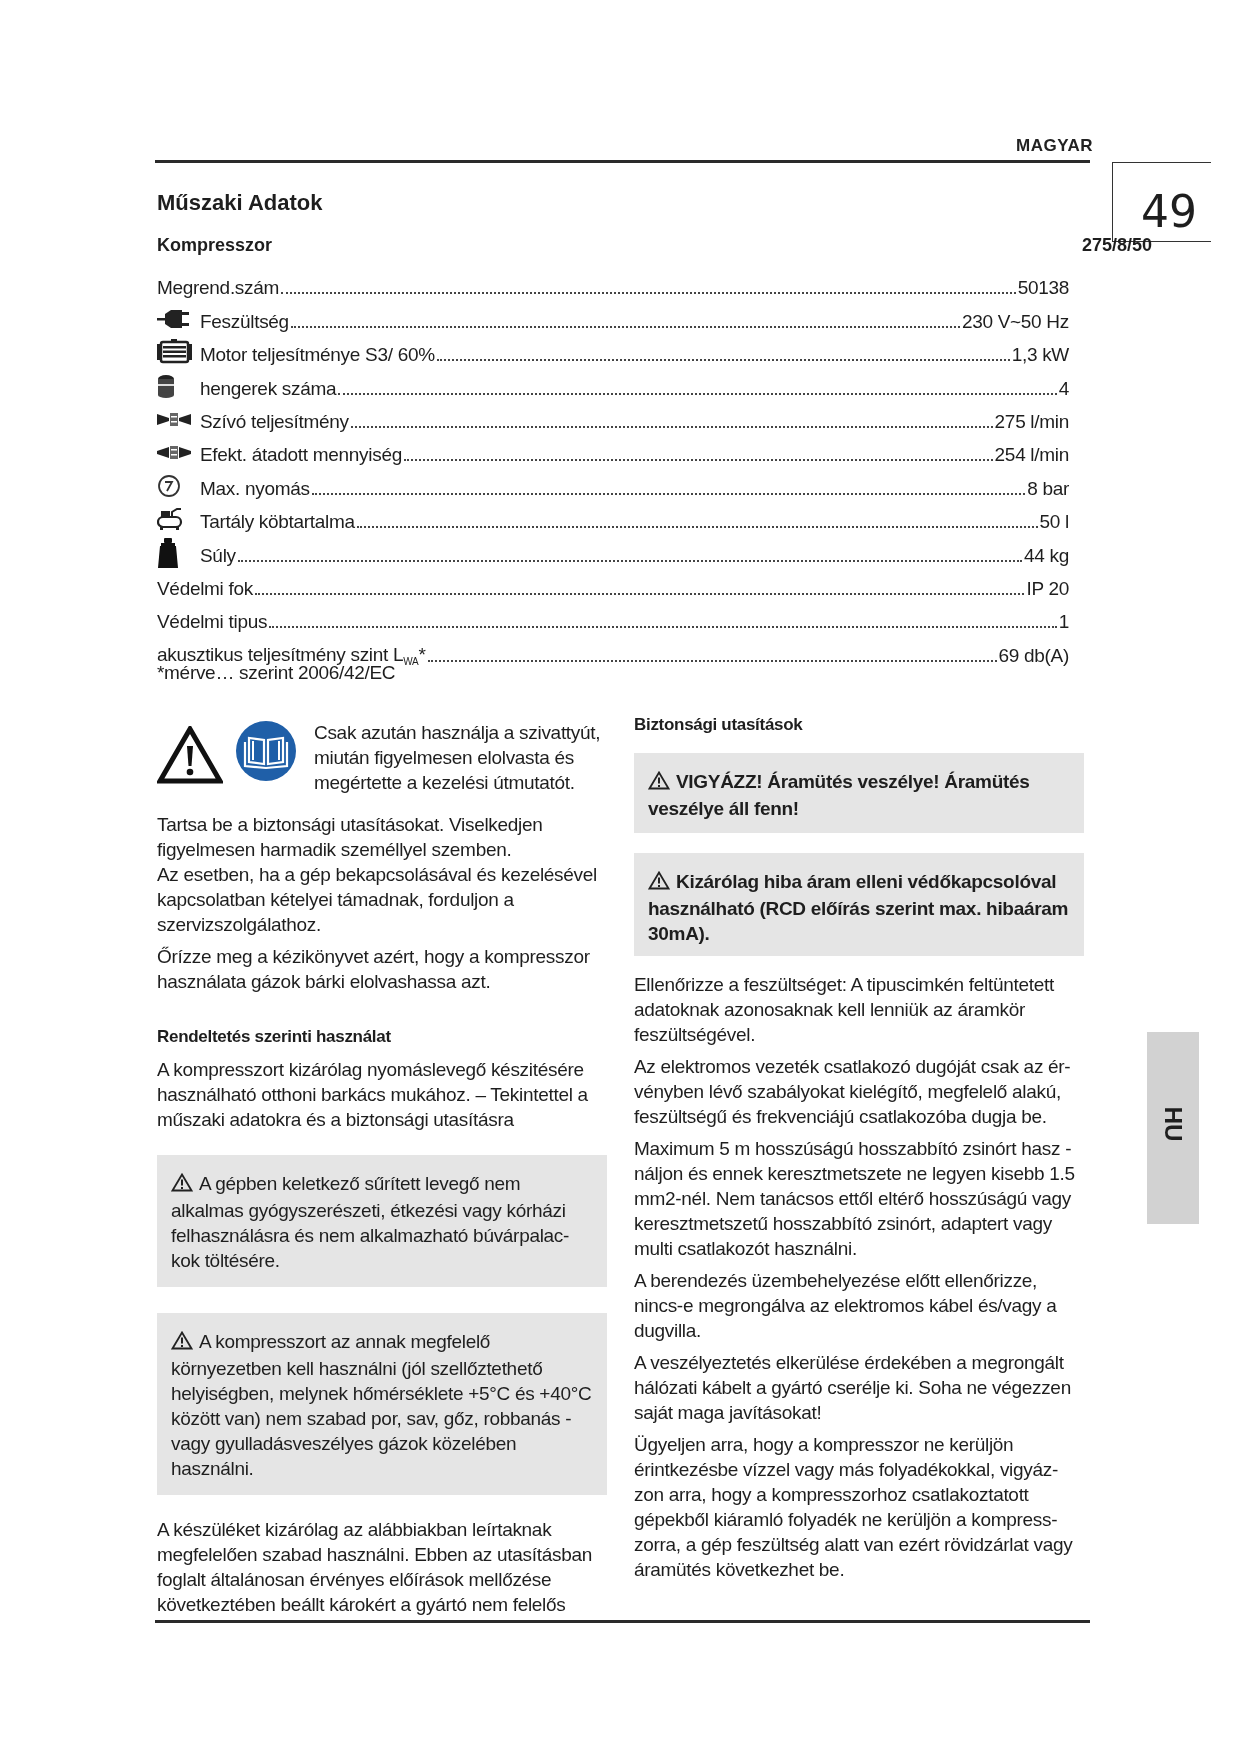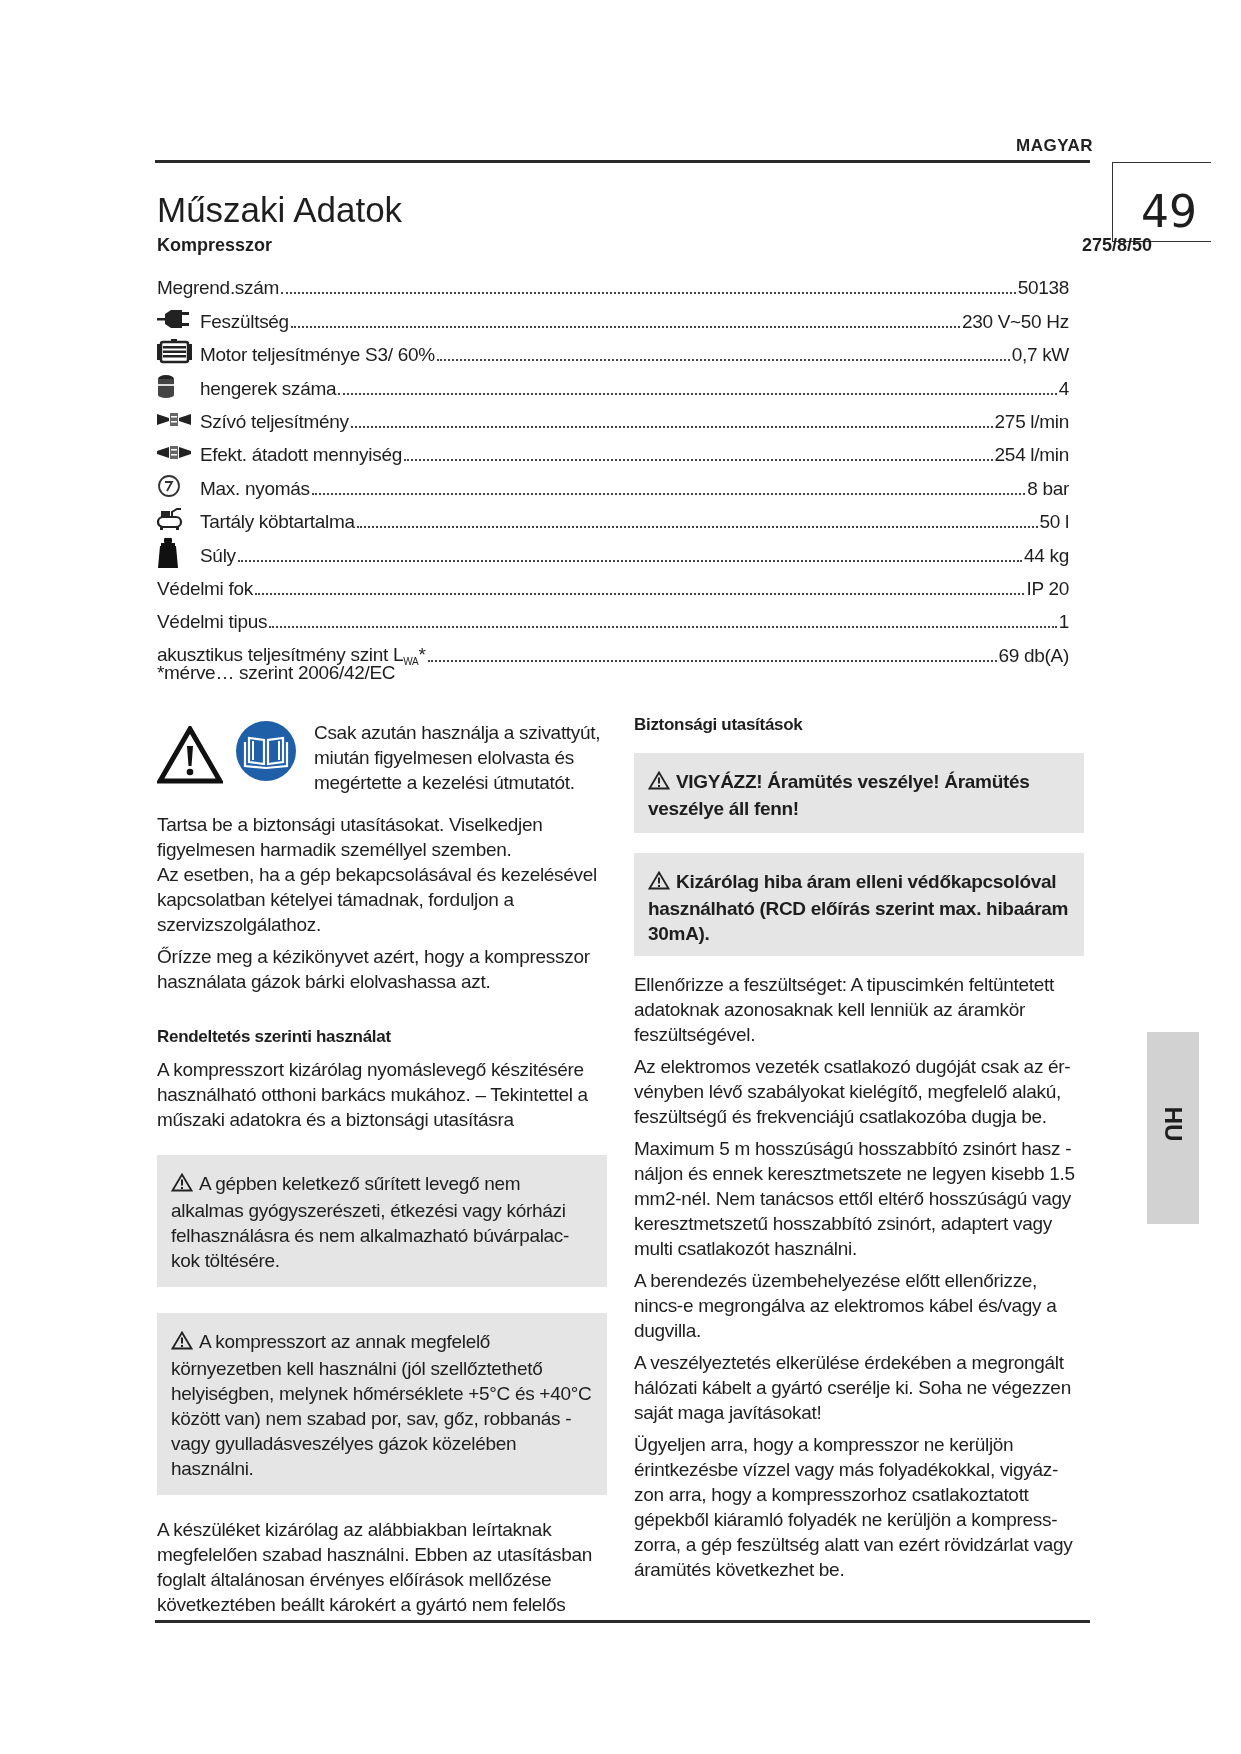--- a/index.html
+++ b/index.html
@@ -8,21 +8,21 @@
 
     .lang-header { position: absolute; top: 136px; right: 148px; font-size: 17px; font-weight: bold; letter-spacing: 0.5px; color: #222; }
     .top-rule { position: absolute; top: 160px; left: 155px; width: 935px; height: 3px; background: #2a2a2a; }
     .bottom-rule { position: absolute; top: 1620px; left: 155px; width: 935px; height: 3px; background: #2a2a2a; }
 
     .page-box { position: absolute; top: 162px; left: 1112px; width: 104px; height: 80px; border-left: 1.5px solid #333; }
     .page-box::before { content: ""; position: absolute; top: 0; left: 0; width: 98px; border-top: 1.5px solid #333; }
     .page-box::after { content: ""; position: absolute; bottom: 0; left: 0; width: 98px; border-bottom: 1.5px solid #333; }
     .page-number { position: absolute; top: 24px; left: 28px; font-size: 44px; font-family: "DejaVu Sans", sans-serif; color: #1e1e1e; }
 
-    .spec-title { position: absolute; top: 190px; left: 157px; font-size: 35px; font-weight: normal; color: #1e1e1e; }
+    .spec-title { position: absolute; top: 190px; left: 157px; font-size: 22px; font-weight: bold; color: #1e1e1e; }
     .spec-subtitle { position: absolute; top: 235px; left: 157px; font-size: 18px; font-weight: bold; }
     .model { position: absolute; top: 235px; right: 89px; font-size: 18px; font-weight: bold; }
 
     .spec-list { position: absolute; top: 268px; left: 157px; width: 912px; }
     .spec-row { display: flex; align-items: flex-end; height: 33.4px; font-size: 19px; font-family: "Liberation Sans", sans-serif; letter-spacing: -0.3px; }
     .spec-row .icon { width: 43px; height: 28px; flex: 0 0 43px; display: flex; align-items: center; justify-content: flex-start; margin-bottom: 2px; }
     .spec-row .icon svg { display: block; }
     .spec-row .label { white-space: nowrap; padding-bottom: 2px; }
     .spec-row .dots { flex: 1 1 auto; border-bottom: 2px dotted #444; margin: 0 2px 7px 2px; height: 1px; }
     .spec-row .value { white-space: nowrap; padding-bottom: 2px; }
@@ -91,21 +91,21 @@
         <rect x="31" y="5" width="4" height="16" fill="#222"></rect>
         <rect x="4" y="3" width="27" height="20" rx="2" fill="none" stroke="#222" stroke-width="2.5"></rect>
         <rect x="6" y="7" width="23" height="2.5" fill="#222"></rect>
         <rect x="6" y="11.5" width="23" height="2.5" fill="#222"></rect>
         <rect x="6" y="16" width="23" height="2.5" fill="#222"></rect>
         <rect x="14" y="0" width="6" height="3" fill="#222"></rect>
       </svg>
     </span>
     <span class="label">Motor teljesítménye  S3/ 60%</span>
     <span class="dots"></span>
-    <span class="value">0,7 kW</span>
+    <span class="value">1,3 kW</span>
   </div>
 
   <div class="spec-row">
     <span class="icon">
       <svg width="40" height="26" viewBox="0 0 40 26">
         <ellipse cx="9" cy="6" rx="8" ry="4" fill="#222"></ellipse>
         <rect x="1" y="6" width="16" height="16" fill="#444"></rect>
         <rect x="1" y="11" width="16" height="2" fill="#ddd"></rect>
         <ellipse cx="9" cy="22" rx="8" ry="3" fill="#444"></ellipse>
       </svg>

